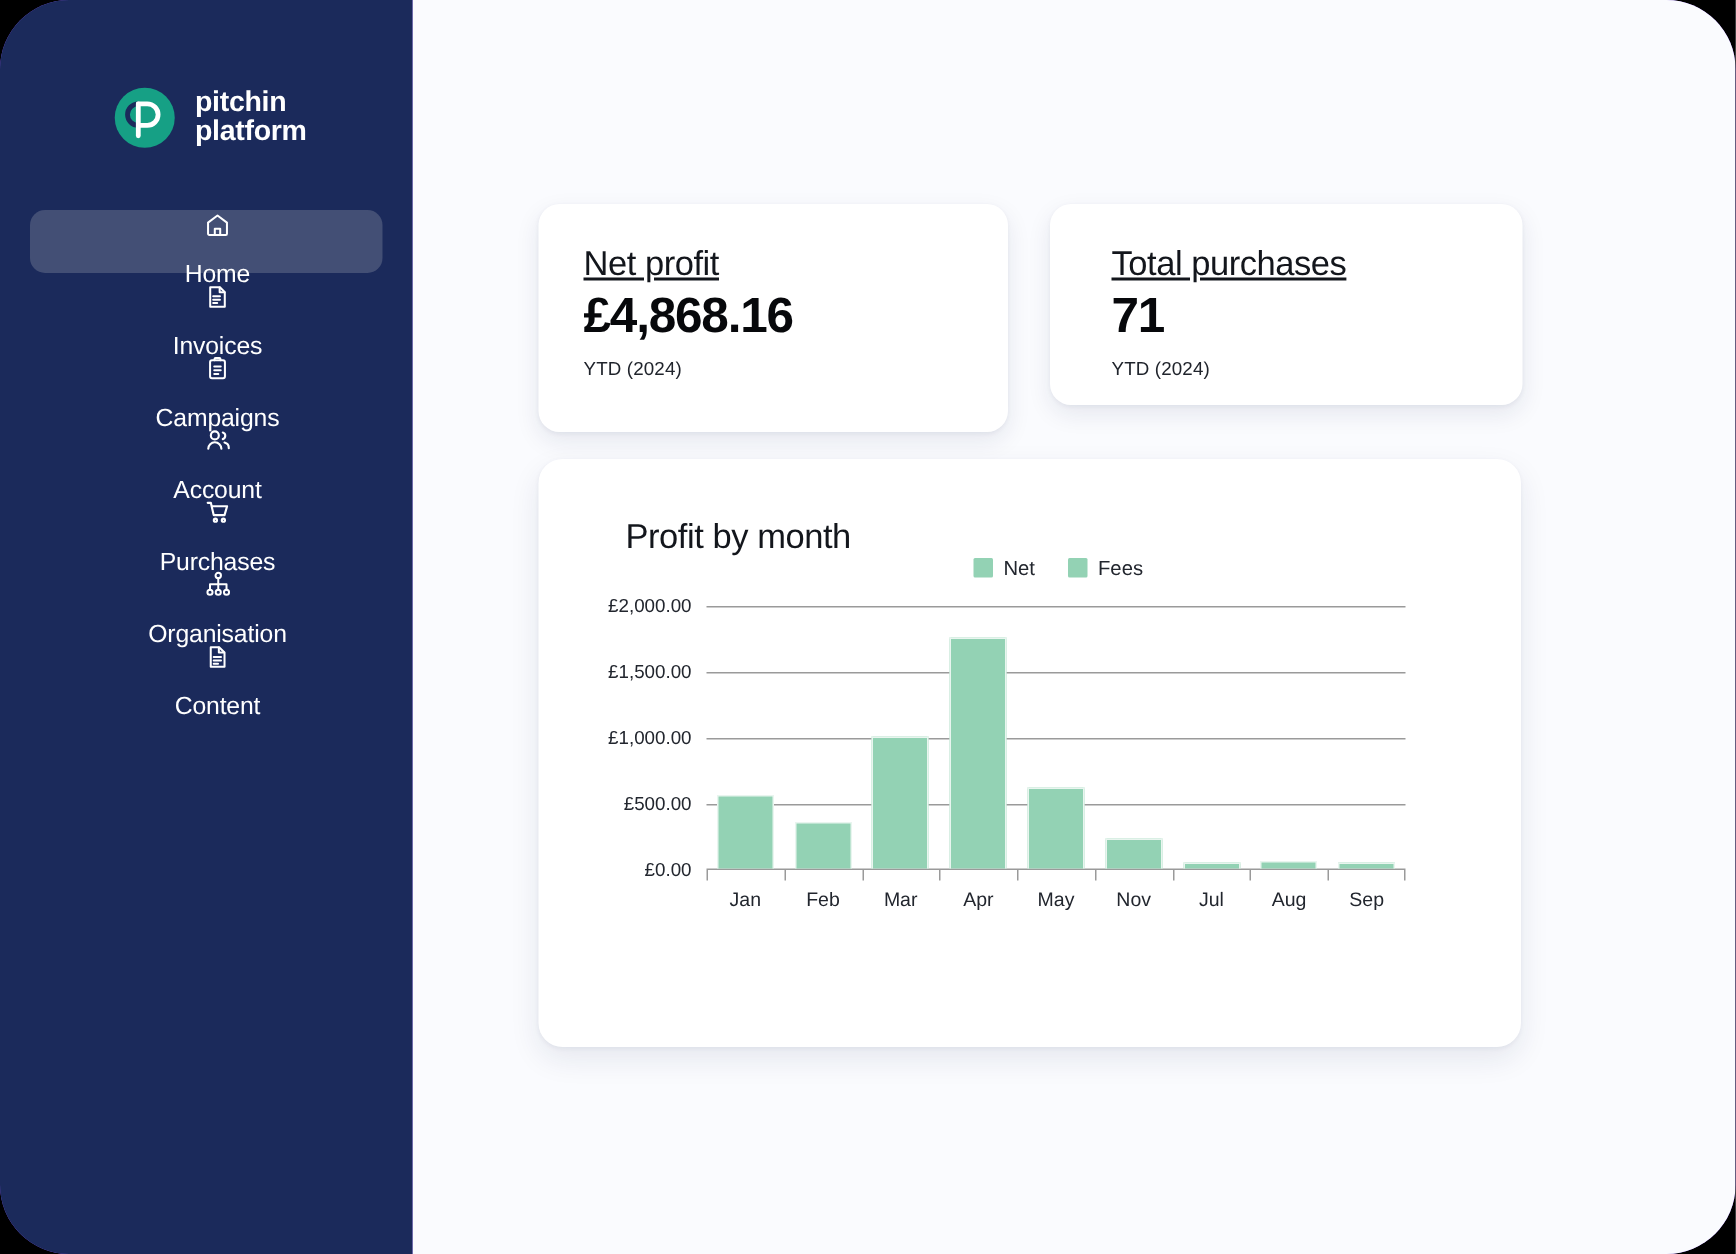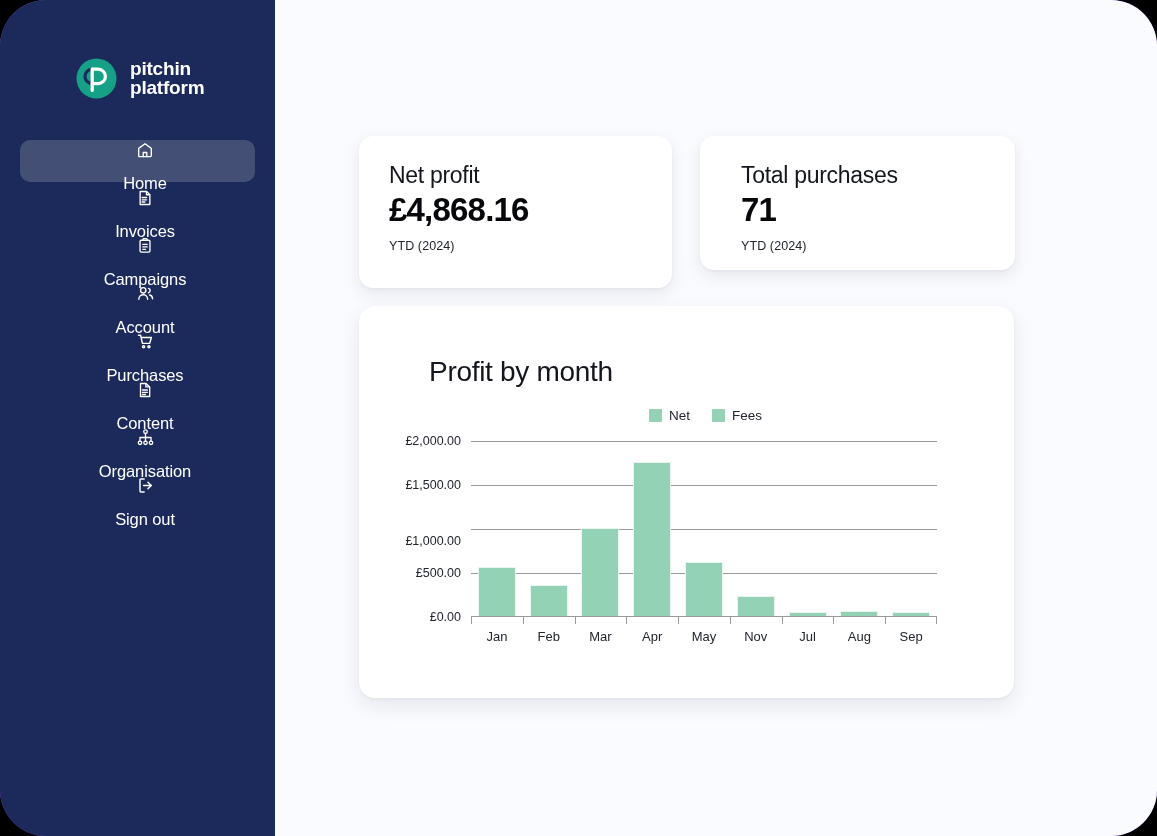--- a/index.html
+++ b/index.html
@@ -97,20 +97,21 @@
   }
   .stat-card.net   { width: 313px; height: 152px; }
   .stat-card.total { width: 315px; height: 134px; padding-left: 41px; }
 
   .stat-title {
     font-size: 23px;
     color: #13161c;
     letter-spacing: -0.3px;
     margin: 0 0 2px 0;
     font-weight: 400;
+    text-decoration: underline;
   }
   .stat-value {
     font-size: 33px;
     font-weight: 700;
     color: #07080b;
     letter-spacing: -0.8px;
     margin: 0 0 10px 0;
     line-height: 1.15;
   }
   .stat-sub {
@@ -125,33 +126,32 @@
     left: 84px;
     top: 306px;
     width: 655px;
     height: 392px;
     background: #ffffff;
     border-radius: 16px;
     box-shadow: 0 8px 20px rgba(25, 35, 75, 0.09), 0 1px 3px rgba(25,35,75,0.05);
     padding: 38px 42px 0 58px;
   }
   .chart-title {
-    font-size: 28px;
+    font-size: 23px;
     color: #13161c;
     letter-spacing: -0.3px;
-    margin: 12px;
+    margin: 0;
     font-weight: 400;
   }
 
   .legend {
     display: flex;
     justify-content: center;
     align-items: center;
     gap: 22px;
-    margin-top: 20px;
     margin-left: 22px;
   }
   .legend-item { display: flex; align-items: center; gap: 7px; }
   .legend-swatch { width: 13px; height: 13px; border-radius: 1px; }
   .legend-label { font-size: 13.5px; color: #22262e; }
 
   .plot-area {
     position: relative;
     margin-top: 18px;
     margin-left: 54px;
@@ -307,52 +307,42 @@
               <path d="M2.6 3.4 h2.2 l2 8.6 h7.6 l1.8-6.2 H5.4"></path>
               <circle cx="8" cy="15.6" r="1.1"></circle>
               <circle cx="13.6" cy="15.6" r="1.1"></circle>
             </svg>
         </span>
         <span class="nav-label">Purchases</span>
       </div>
 
       <div class="nav-item">
         <span class="nav-icon">
-          <svg width="18" height="18" viewBox="0 0 20 20" fill="none" stroke="#ffffff" stroke-width="1.5" stroke-linecap="round" stroke-linejoin="round">
-              <path d="M5 2.8 h6.2 L15.2 6.6 V17.2 H5 Z"></path>
-              <path d="M11 2.9 V6.6 h3.8"></path>
-              <path d="M7.2 10 h5.4 M7.2 12.6 h5.4 M7.2 15 h3.2"></path>
-            </svg>
-        </span>
-        <span class="nav-label">Content</span>
-      </div>
-
-      <div class="nav-item">
-        <span class="nav-icon">
           <svg width="19" height="19" viewBox="0 0 20 20" fill="none" stroke="#ffffff" stroke-width="1.4" stroke-linecap="round" stroke-linejoin="round">
               <circle cx="10" cy="3.9" r="1.9"></circle>
               <circle cx="4.2" cy="15.6" r="1.8"></circle>
               <circle cx="10" cy="15.6" r="1.8"></circle>
               <circle cx="15.8" cy="15.6" r="1.8"></circle>
               <path d="M10 5.8 V10 M4.2 13.8 V10 H15.8 V13.8 M10 10 V13.8"></path>
             </svg>
         </span>
         <span class="nav-label">Organisation</span>
       </div>
 
       <div class="nav-item">
         <span class="nav-icon">
-          <svg width="19" height="19" viewBox="0 0 20 20" fill="none" stroke="#ffffff" stroke-width="1.5" stroke-linecap="round" stroke-linejoin="round">
-              <path d="M8.6 3.2 H5.2 a1 1 0 0 0-1 1 v11.6 a1 1 0 0 0 1 1 h3.4"></path>
-              <path d="M12.6 6.6 16 10 12.6 13.4"></path>
-              <path d="M16 10 H8"></path>
-            </svg>
-        </span>
-        <span class="nav-label">Sign out</span>
-      </div>
+          <svg width="18" height="18" viewBox="0 0 20 20" fill="none" stroke="#ffffff" stroke-width="1.5" stroke-linecap="round" stroke-linejoin="round">
+              <path d="M5 2.8 h6.2 L15.2 6.6 V17.2 H5 Z"></path>
+              <path d="M11 2.9 V6.6 h3.8"></path>
+              <path d="M7.2 10 h5.4 M7.2 12.6 h5.4 M7.2 15 h3.2"></path>
+            </svg>
+        </span>
+        <span class="nav-label">Content</span>
+      </div>
+
 
     </nav>
   </aside>
 
   <main class="main">
 
     <div class="cards-row">
 
       <section class="stat-card net">
         <h2 class="stat-title">Net profit</h2>
@@ -381,21 +371,21 @@
           <span class="legend-label">Fees</span>
         </div>
       </div>
 
       <div class="plot-area">
         <div id="gridlines">
             <div class="axis-label" style="top: 176px;">£0.00</div>
             <div class="gridline" style="top: 132px;"></div>
             <div class="axis-label" style="top: 132px;">£500.00</div>
             <div class="gridline" style="top: 88px;"></div>
-            <div class="axis-label" style="top: 88px; margin-top: 12px;">£1,000.00</div>
+            <div class="axis-label" style="top: 88px;">£1,000.00</div>
             <div class="gridline" style="top: 44px;"></div>
             <div class="axis-label" style="top: 44px; margin-left: 20px;">£1,500.00</div>
             <div class="gridline" style="top: 0px;"></div>
             <div class="axis-label" style="top: 0px;">£2,000.00</div>
           </div>
         <div class="baseline"></div>
         <div class="bars" id="bars">
             <div class="bar-slot">
               <div class="bar" title="Jan: 560" style="height: 49.28px; background: rgb(147, 210, 180);"></div>
             </div>

